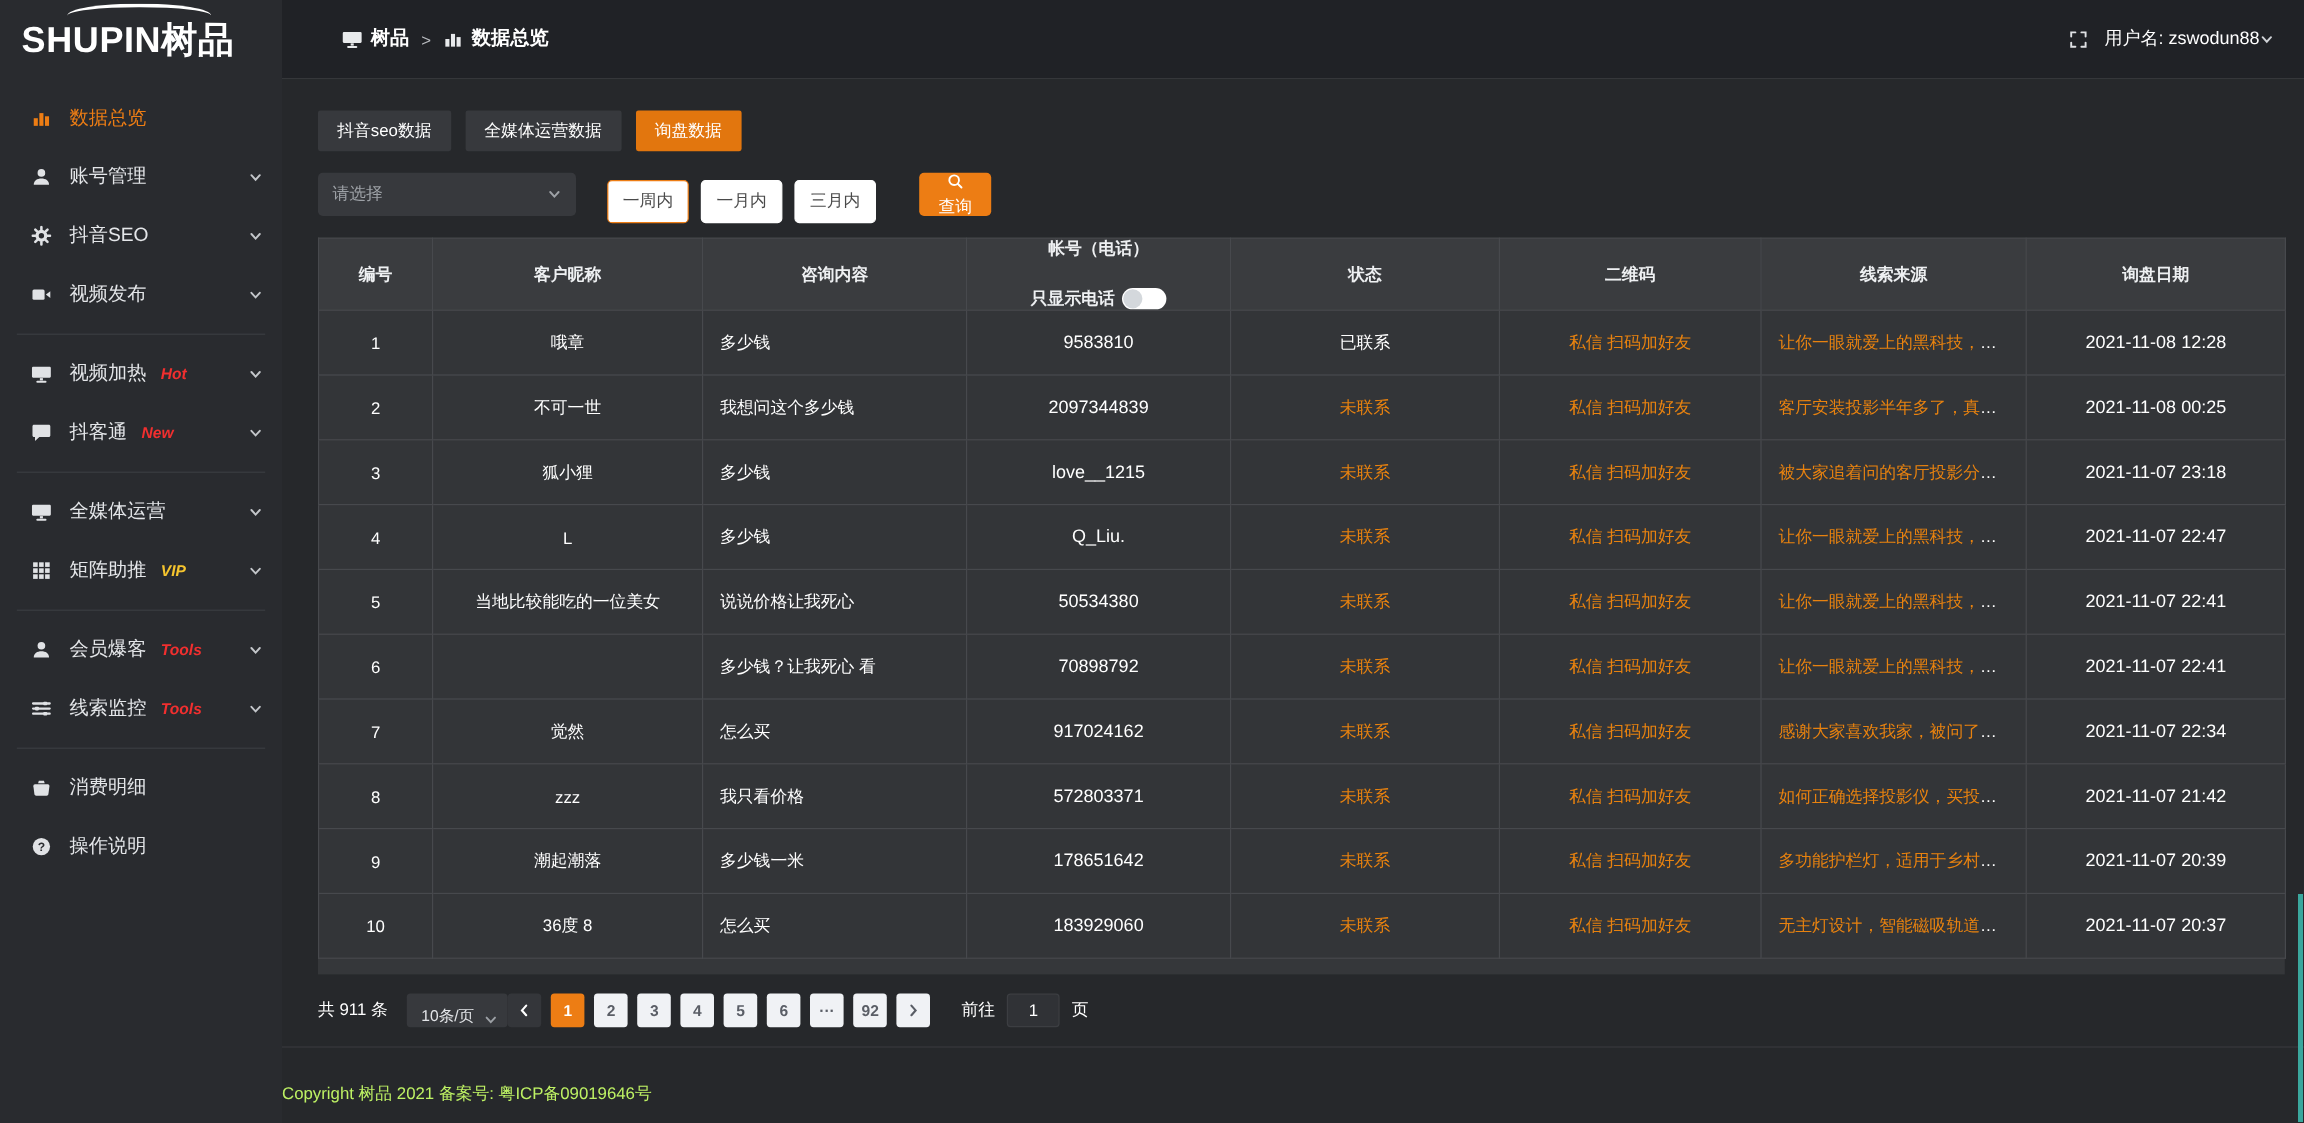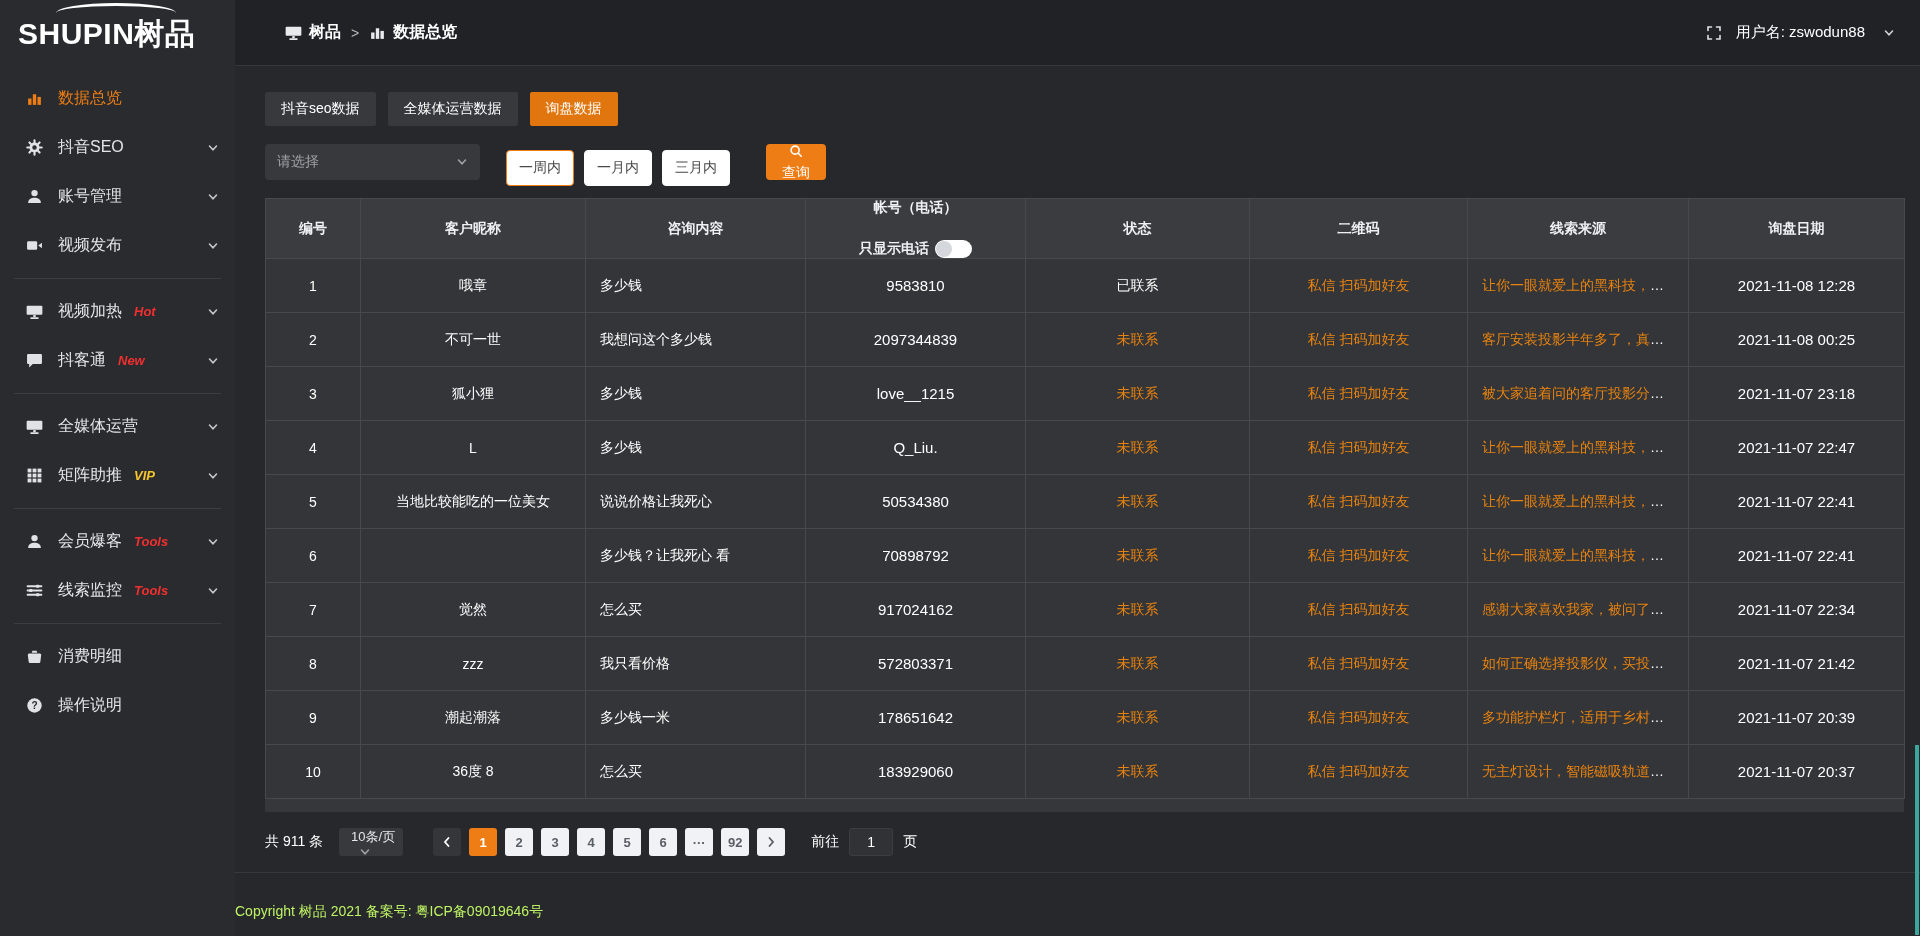--- a/index.html
+++ b/index.html
@@ -25,21 +25,21 @@
   
   .main { flex:1; display:flex; flex-direction:column; min-width:0; position:relative; }
   .topbar { height:66px; flex:none; background:#202226; border-bottom:1px solid #35373a;
             display:flex; align-items:center; justify-content:space-between; padding:0 25px 0 50px; }
   .crumbs { display:flex; align-items:center; gap:10px; font-size:16px; font-weight:bold; }
   .crumb { display:flex; align-items:center; gap:7px; cursor:pointer; }
   .crumb-icon { display:flex; color:#e8eaec; }
   .crumb-sep { color:#b9bcc0; font-size:14px; font-weight:normal; }
   .user-area { display:flex; align-items:center; gap:14px; font-size:15px; }
   .icon-btn { display:flex; color:#dfe1e4; background:none; border:none; cursor:pointer; }
-  .user-name { display:flex; align-items:center; gap:18px; cursor:pointer; color:#fff; }
+  .user-name { display:flex; align-items:center; gap:0; cursor:pointer; color:#fff; }
   .user-name .chev { display:flex; color:#cfd2d6; }
   
   .content { flex:1; display:flex; flex-direction:column; padding:0 16px 0 30px; }
   .tabs { margin-top:26px; display:flex; gap:12px; }
   .tab-btn { height:34px; padding:0 16px; font-size:14px; color:#fff; background:#37393d;
              border:none; border-radius:2px; cursor:pointer; font-family:inherit;text-align:right; }
   .tab-btn.active { background:#e2760e; }
   .filter-row { margin-top:12px; display:flex; align-items:center; }
   .select { width:215px; height:36px; background:#37393d; border-radius:4px; display:flex;
             align-items:center; padding:0 12px; color:#9da1a6; font-size:14px; margin-right:26px; cursor:pointer; }
@@ -63,22 +63,22 @@
   .st-orange { color:#E8820F; }
   .lnk { color:#E8820F; cursor:pointer; text-decoration:none; }
   .toggle-row { margin-top:23px; display:flex; justify-content:center; }
   .toggle { display:inline-flex; width:37px; height:18px; background:#fff; border-radius:9px;
             margin-left:6px; position:relative; cursor:pointer; flex:none; }
   .toggle-knob { position:absolute; left:1px; top:1px; width:16px; height:16px; border-radius:50%;
                  background:#d4d8dc; }
   
   .pagination { margin-top:16px; display:flex; align-items:center; font-size:14px; }
   .pg-total { margin-right:16px; }
-  .pg-size { height:28px; background:#37393d; border-radius:3px; display:flex; align-items:flex-start;
-             padding:0 8px 0 12px; font-size:13px; color:#e3e5e8; margin-right:30px; cursor:pointer;flex-direction:column; }
+  .pg-size { height:28px; background:#37393d; border-radius:3px; display:flex; align-items:flex-end;
+             padding:0 8px 0 12px; font-size:13px; color:#e3e5e8; cursor:pointer; }
   .pg-size .chev { margin-left:8px; color:#9da1a6; display:flex; }
   .pg-prev { width:28px; height:28px; background:#34363a; border:none; border-radius:3px; color:#fff;
              margin-right:8px; display:flex; align-items:center; justify-content:center; cursor:pointer; }
   .pg-pages { display:flex; gap:8px; }
   .page-btn { min-width:28px; height:28px; background:#f0f2f5; border:none; border-radius:3px;
               color:#5a5e66; font-size:13px; font-weight:bold; cursor:pointer; padding:0 6px;
               font-family:inherit; }
   .page-btn.active { background:#ED7D14; color:#fff; }
   .pg-next { width:28px; height:28px; background:#f0f2f5; border:none; border-radius:3px; color:#5a5e66;
              margin-left:8px; display:flex; align-items:center; justify-content:center; cursor:pointer; }
@@ -104,42 +104,42 @@
           <svg viewBox="0 0 16 16" width="17" height="17" fill="currentColor">
             <rect x="2" y="8" width="3.2" height="6"></rect>
             <rect x="6.4" y="4" width="3.2" height="10"></rect>
             <rect x="10.8" y="6.5" width="3.2" height="7.5"></rect>
           </svg>
         </span>
         <span class="side-label">数据总览</span>
       </div>
       <div class="side-item">
         <span class="side-icon">
+          <svg viewBox="0 0 16 16" width="17" height="17" fill="currentColor">
+            <circle cx="8" cy="4.8" r="3"></circle>
+            <path d="M2 14c0-3.2 2.7-4.8 6-4.8s6 1.6 6 4.8z"></path>
+          </svg>
+        </span>
+        <span class="side-label">账号管理</span>
+        <span class="side-chevron">
+          <svg viewBox="0 0 12 12" width="12" height="12" fill="none" stroke="currentColor" stroke-width="1.6" stroke-linecap="round">
+            <path d="M2.5 4 6 7.8 9.5 4"></path>
+          </svg>
+        </span>
+      </div>
+      <div class="side-item">
+        <span class="side-icon">
           <svg viewBox="0 0 16 16" width="17" height="17" fill="none" stroke="currentColor">
             <circle cx="8" cy="8" r="3.4" stroke-width="2.6"></circle>
             <g stroke-width="2" stroke-linecap="round">
               <path d="M8 1.2v2M8 12.8v2M1.2 8h2M12.8 8h2M3.2 3.2l1.4 1.4M11.4 11.4l1.4 1.4M12.8 3.2l-1.4 1.4M4.6 11.4 3.2 12.8"></path>
             </g>
           </svg>
         </span>
         <span class="side-label">抖音SEO</span>
-        <span class="side-chevron">
-          <svg viewBox="0 0 12 12" width="12" height="12" fill="none" stroke="currentColor" stroke-width="1.6" stroke-linecap="round">
-            <path d="M2.5 4 6 7.8 9.5 4"></path>
-          </svg>
-        </span>
-      </div>
-      <div class="side-item">
-        <span class="side-icon">
-          <svg viewBox="0 0 16 16" width="17" height="17" fill="currentColor">
-            <circle cx="8" cy="4.8" r="3"></circle>
-            <path d="M2 14c0-3.2 2.7-4.8 6-4.8s6 1.6 6 4.8z"></path>
-          </svg>
-        </span>
-        <span class="side-label">账号管理</span>
         <span class="side-chevron">
           <svg viewBox="0 0 12 12" width="12" height="12" fill="none" stroke="currentColor" stroke-width="1.6" stroke-linecap="round">
             <path d="M2.5 4 6 7.8 9.5 4"></path>
           </svg>
         </span>
       </div>
       <div class="side-item">
         <span class="side-icon">
           <svg viewBox="0 0 16 16" width="17" height="17" fill="currentColor">
             <rect x="1" y="4" width="9.5" height="8" rx="1.2"></rect>

